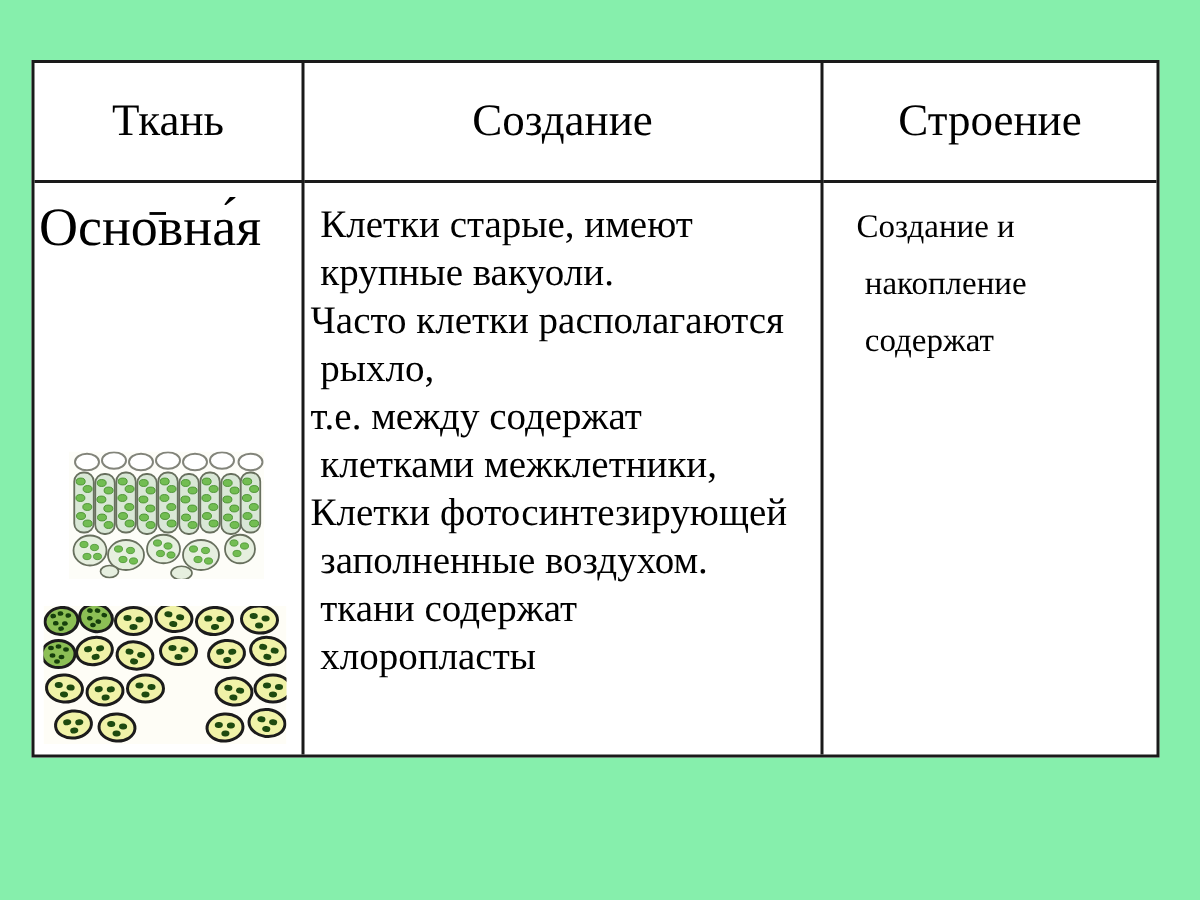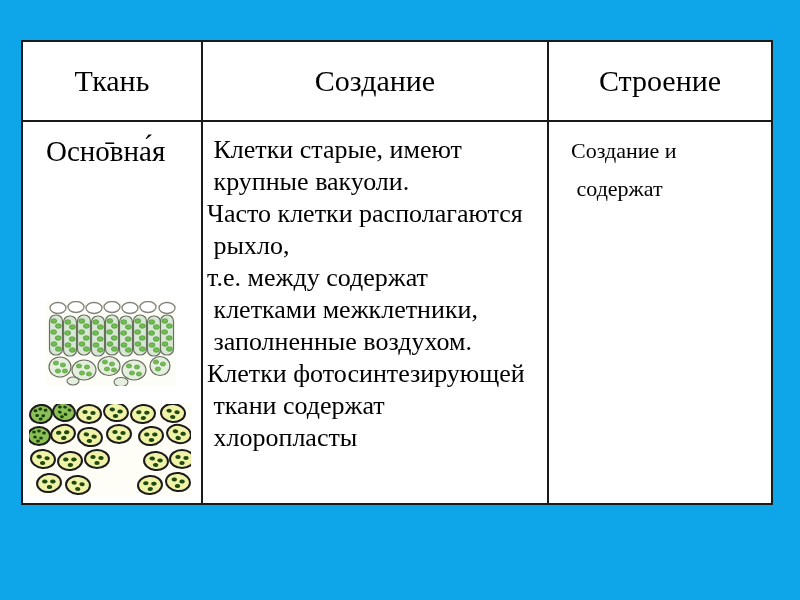--- a/index.html
+++ b/index.html
@@ -7,21 +7,21 @@
   body {
     background: #ffffff;
     font-family: "Liberation Serif", "DejaVu Serif", serif;
     color: #000000;
     position: relative;
     overflow: hidden;
   }
   .slide {
     position: absolute;
     inset: 0;
-    background: #0ea5e9;
+    background: #86efac;
     padding-left: 24px;
   }
   .tissue-table {
     position: absolute;
     left: 21px;
     top: 40px;
     width: 752px;
     height: 465px;
     border: 2px solid #1a1a1a;
     display: grid;
@@ -33,23 +33,23 @@
   .col-divider-r { border-right: 2px solid #1a1a1a; }
   .header-cell {
     border-bottom: 2px solid #1a1a1a;
     display: flex;
     align-items: center;
     justify-content: center;
     font-size: 30px;
   }
   .tissue-name {
     position: absolute;
-    left: 23px;
+    left: 3px;
     top: 9px;
-    font-size: 29px;
+    font-size: 36px;
     line-height: 40px;
     white-space: pre-wrap;
   }
   .structure-text {
     padding: 12px 2px 0 4px;
     font-size: 26px;
     line-height: 32px;
   }
   .structure-line, .functions-line { white-space: pre-wrap; font-family: Liberation Serif, serif; }
   .functions-text {
@@ -195,28 +195,29 @@
     </div>
 
     <div class="cell col-divider-r">
       <div class="structure-text">
         <div class="structure-line"> Клетки старые, имеют</div>
         <div class="structure-line"> крупные вакуоли.</div>
         <div class="structure-line">Часто клетки располагаются</div>
         <div class="structure-line"> рыхло,</div>
         <div class="structure-line">т.е. между содержат</div>
         <div class="structure-line"> клетками межклетники,</div>
+        <div class="structure-line">Клетки фотосинтезирующей</div>
         <div class="structure-line"> заполненные воздухом.</div>
-        <div class="structure-line">Клетки фотосинтезирующей</div>
         <div class="structure-line"> ткани содержат</div>
         <div class="structure-line"> хлоропласты</div>
       </div>
     </div>
 
     <div class="cell">
       <div class="functions-text">
         <div class="functions-line">Создание и</div>
+        <div class="functions-line"> накопление</div>
         <div class="functions-line"> содержат</div>
       </div>
     </div>
 
   </div>
 </div>
 
 </body></html>

